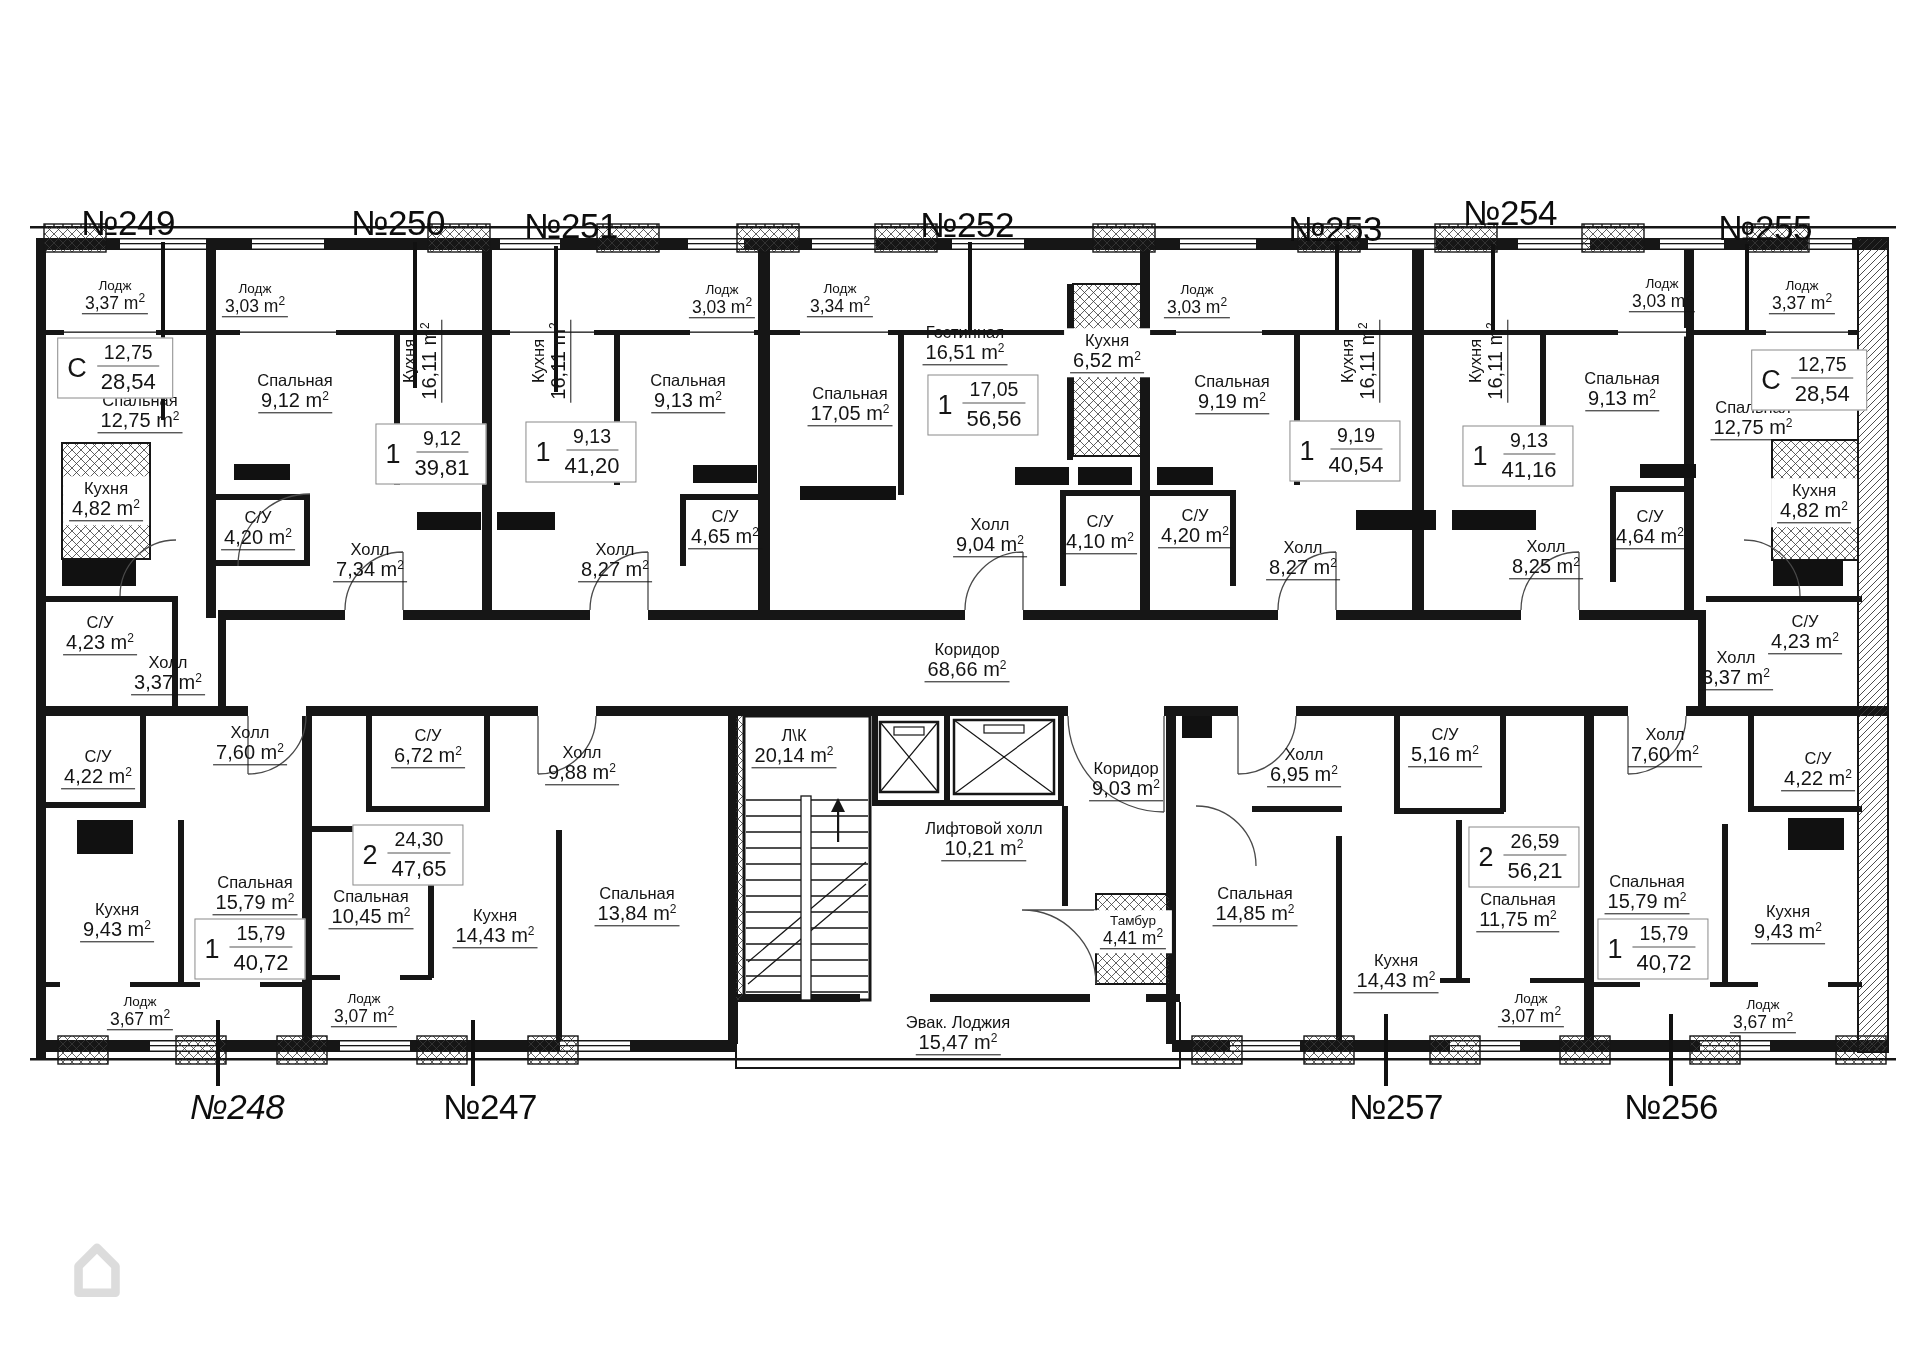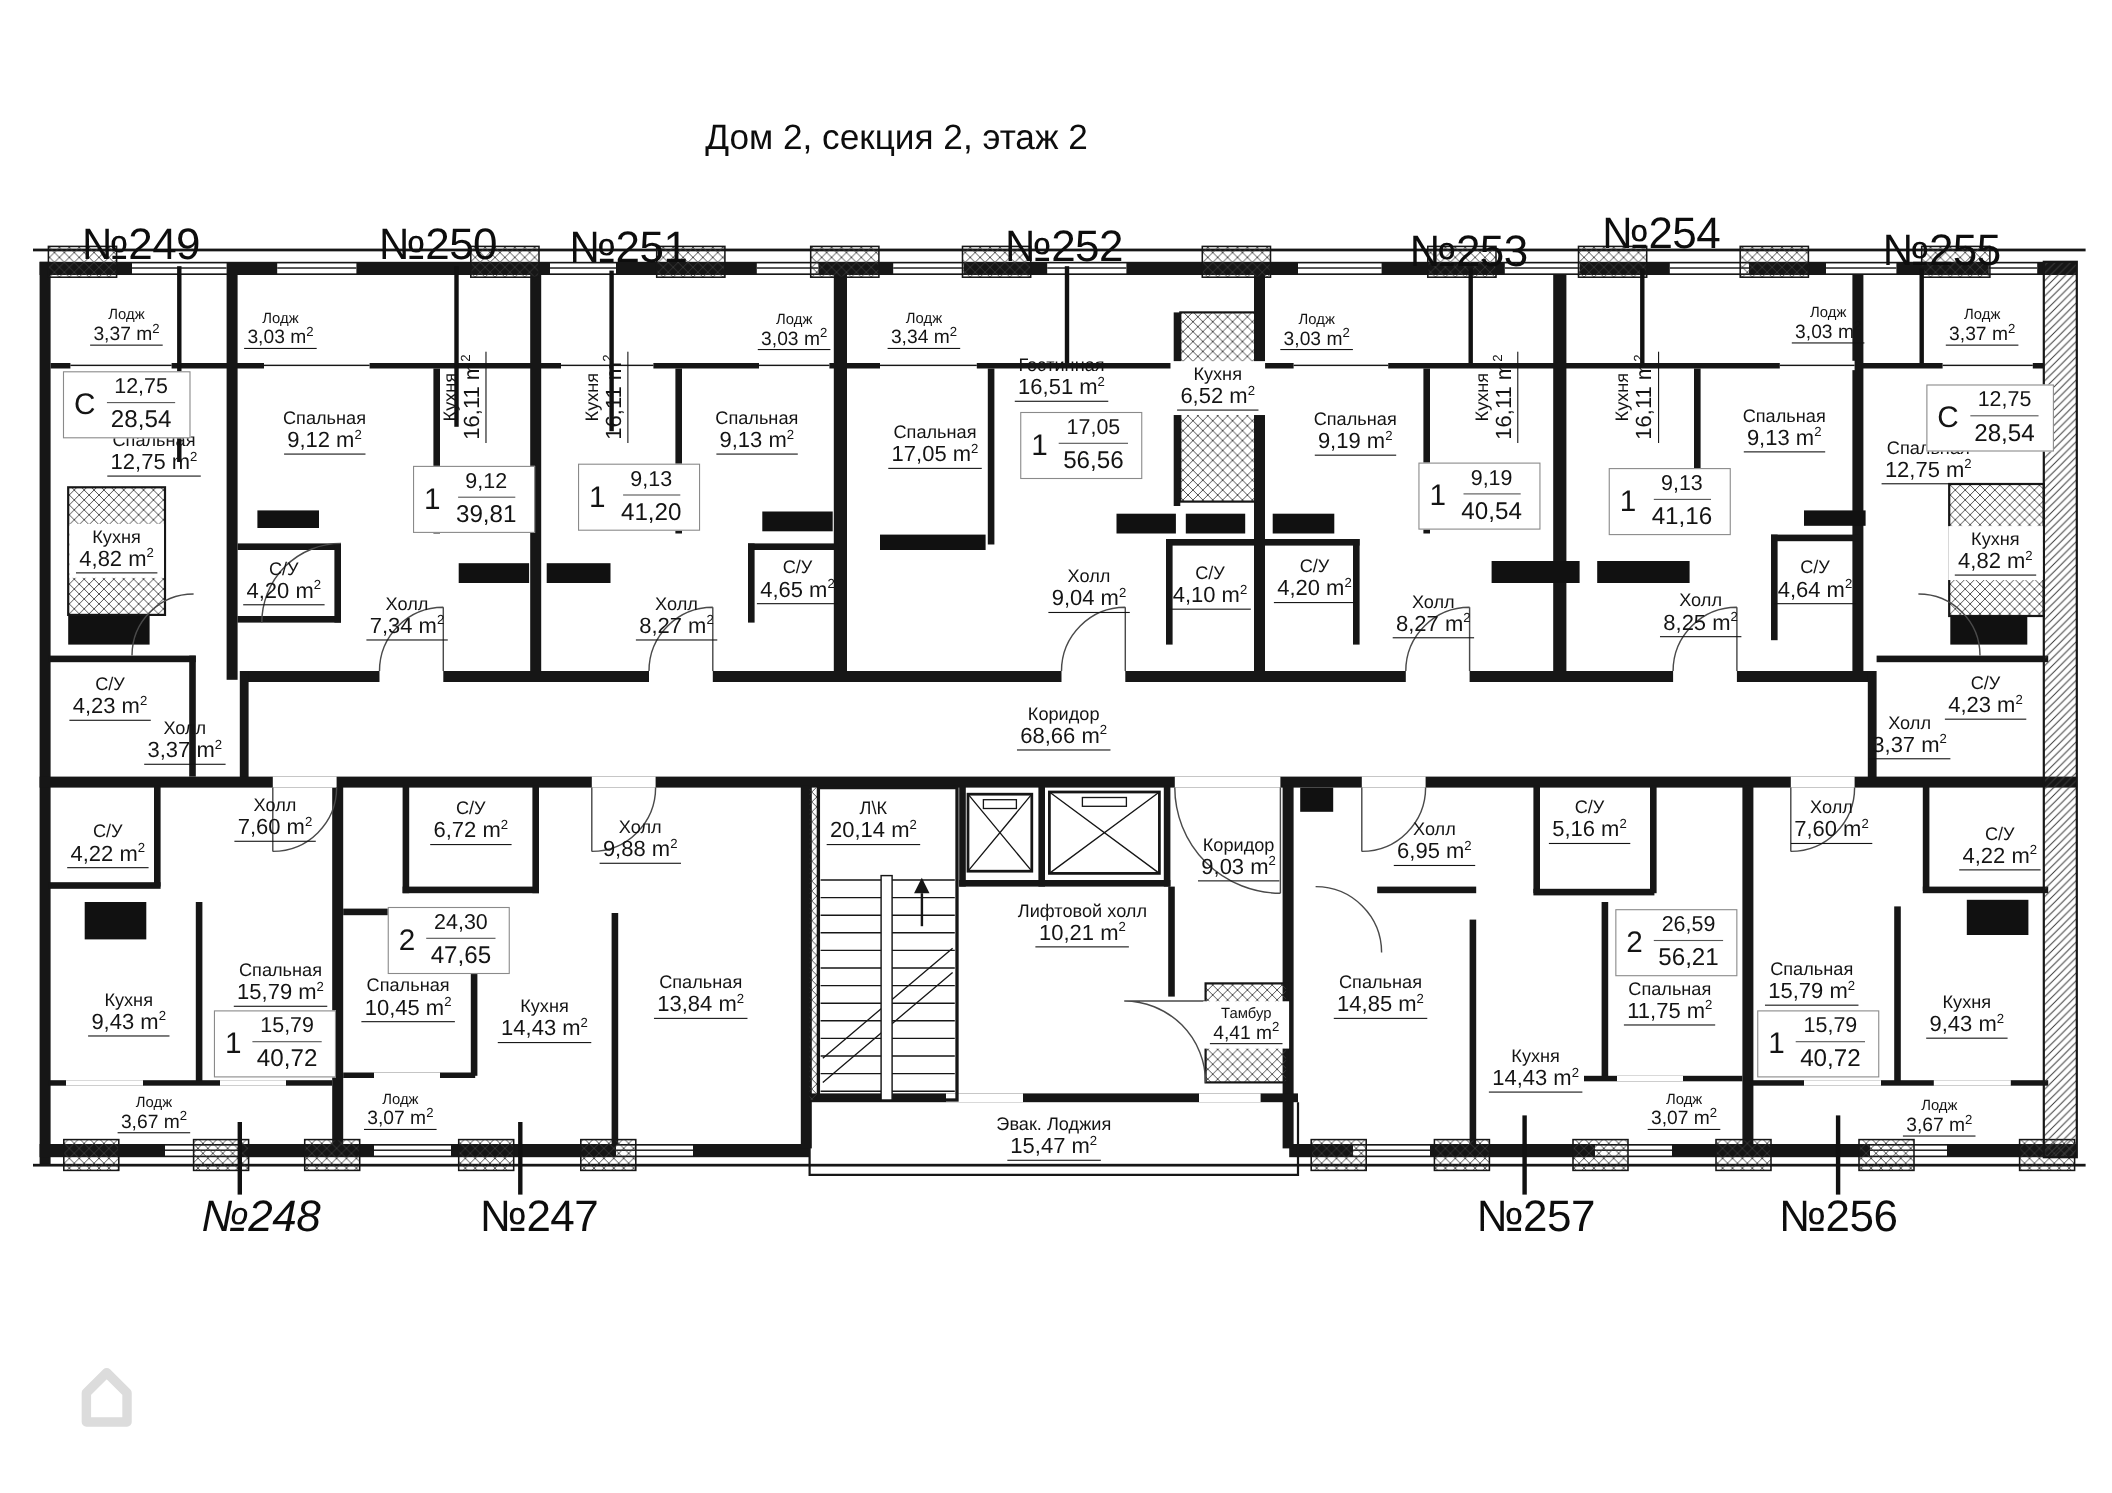--- a/index.html
+++ b/index.html
@@ -27,21 +27,21 @@
     position:absolute;transform:translate(-50%,-50%);z-index:31;
     display:flex;align-items:center;background:#fff;border:1.2px solid #8a8a8a;
     padding:2px 9px 3px 9px;gap:7px;white-space:nowrap;
   }
   .tag .t-mark{font-size:27px;color:#141414;}
   .tag .t-vals{display:flex;flex-direction:column;align-items:center;}
   .tag .t-top{font-size:19.5px;border-bottom:1.5px solid #555;padding:0 7px 2px;}
   .tag .t-bot{font-size:22px;padding:2px 7px 0;}
   .callout{
     position:absolute;transform:translate(-50%,-50%);z-index:32;
-    font-size:40px;color:#0d0d0d;letter-spacing:-0.5px;white-space:nowrap;
+    font-size:35px;color:#0d0d0d;letter-spacing:-0.5px;white-space:nowrap;
   }
   .leader{position:absolute;width:4px;background:#111;transform:translateX(-50%);z-index:20;}
   .watermark{
     position:absolute;left:64px;top:1232px;display:flex;align-items:center;gap:16px;z-index:5;
   }
   .watermark .wm-text{font-size:48px;font-weight:600;color:#dcdcdc;letter-spacing:0.5px;}
 </style>
 </head>
 <body>
 
@@ -293,21 +293,20 @@
       <path d="M1686,716 A58,58 0 0 1 1628,774 M1628,716 L1628,774"></path>
       <path d="M1068,716 A96,96 0 0 0 1164,812 M1164,716 L1164,812"></path>
       <path d="M1096,984 A74,74 0 0 0 1022,910 M1022,910 L1096,910"></path>
       <path d="M120,596 A56,56 0 0 1 176,540"></path>
       <path d="M1800,596 A56,56 0 0 0 1744,540"></path>
       <path d="M1196,806 A60,60 0 0 1 1256,866"></path>
       <path d="M310,494 A72,72 0 0 0 238,566"></path>
     </g>
   </svg>
 
-  <div class="page-title">Дом 2, секция 2, этаж 2</div>
 
   <div class="watermark">
     <svg width="66" height="66" viewBox="0 0 100 100">
       <path d="M22,92 V52 L50,24 L78,52 V92 Z" fill="none" stroke="#dcdcdc" stroke-width="13" stroke-linejoin="round" stroke-linecap="round"></path>
     </svg>
   </div>
 
 <div class="room sm" style="left: 115px; top: 297px;"><div class="r-name">Лодж</div><div class="r-area">3,37 m<sup>2</sup></div></div>
     <div class="room" style="left: 140px; top: 413px;"><div class="r-name">Спальная</div><div class="r-area">12,75 m<sup>2</sup></div></div>
     <div class="room chip" style="left: 106px; top: 501px;"><div class="r-name">Кухня</div><div class="r-area">4,82 m<sup>2</sup></div></div>

